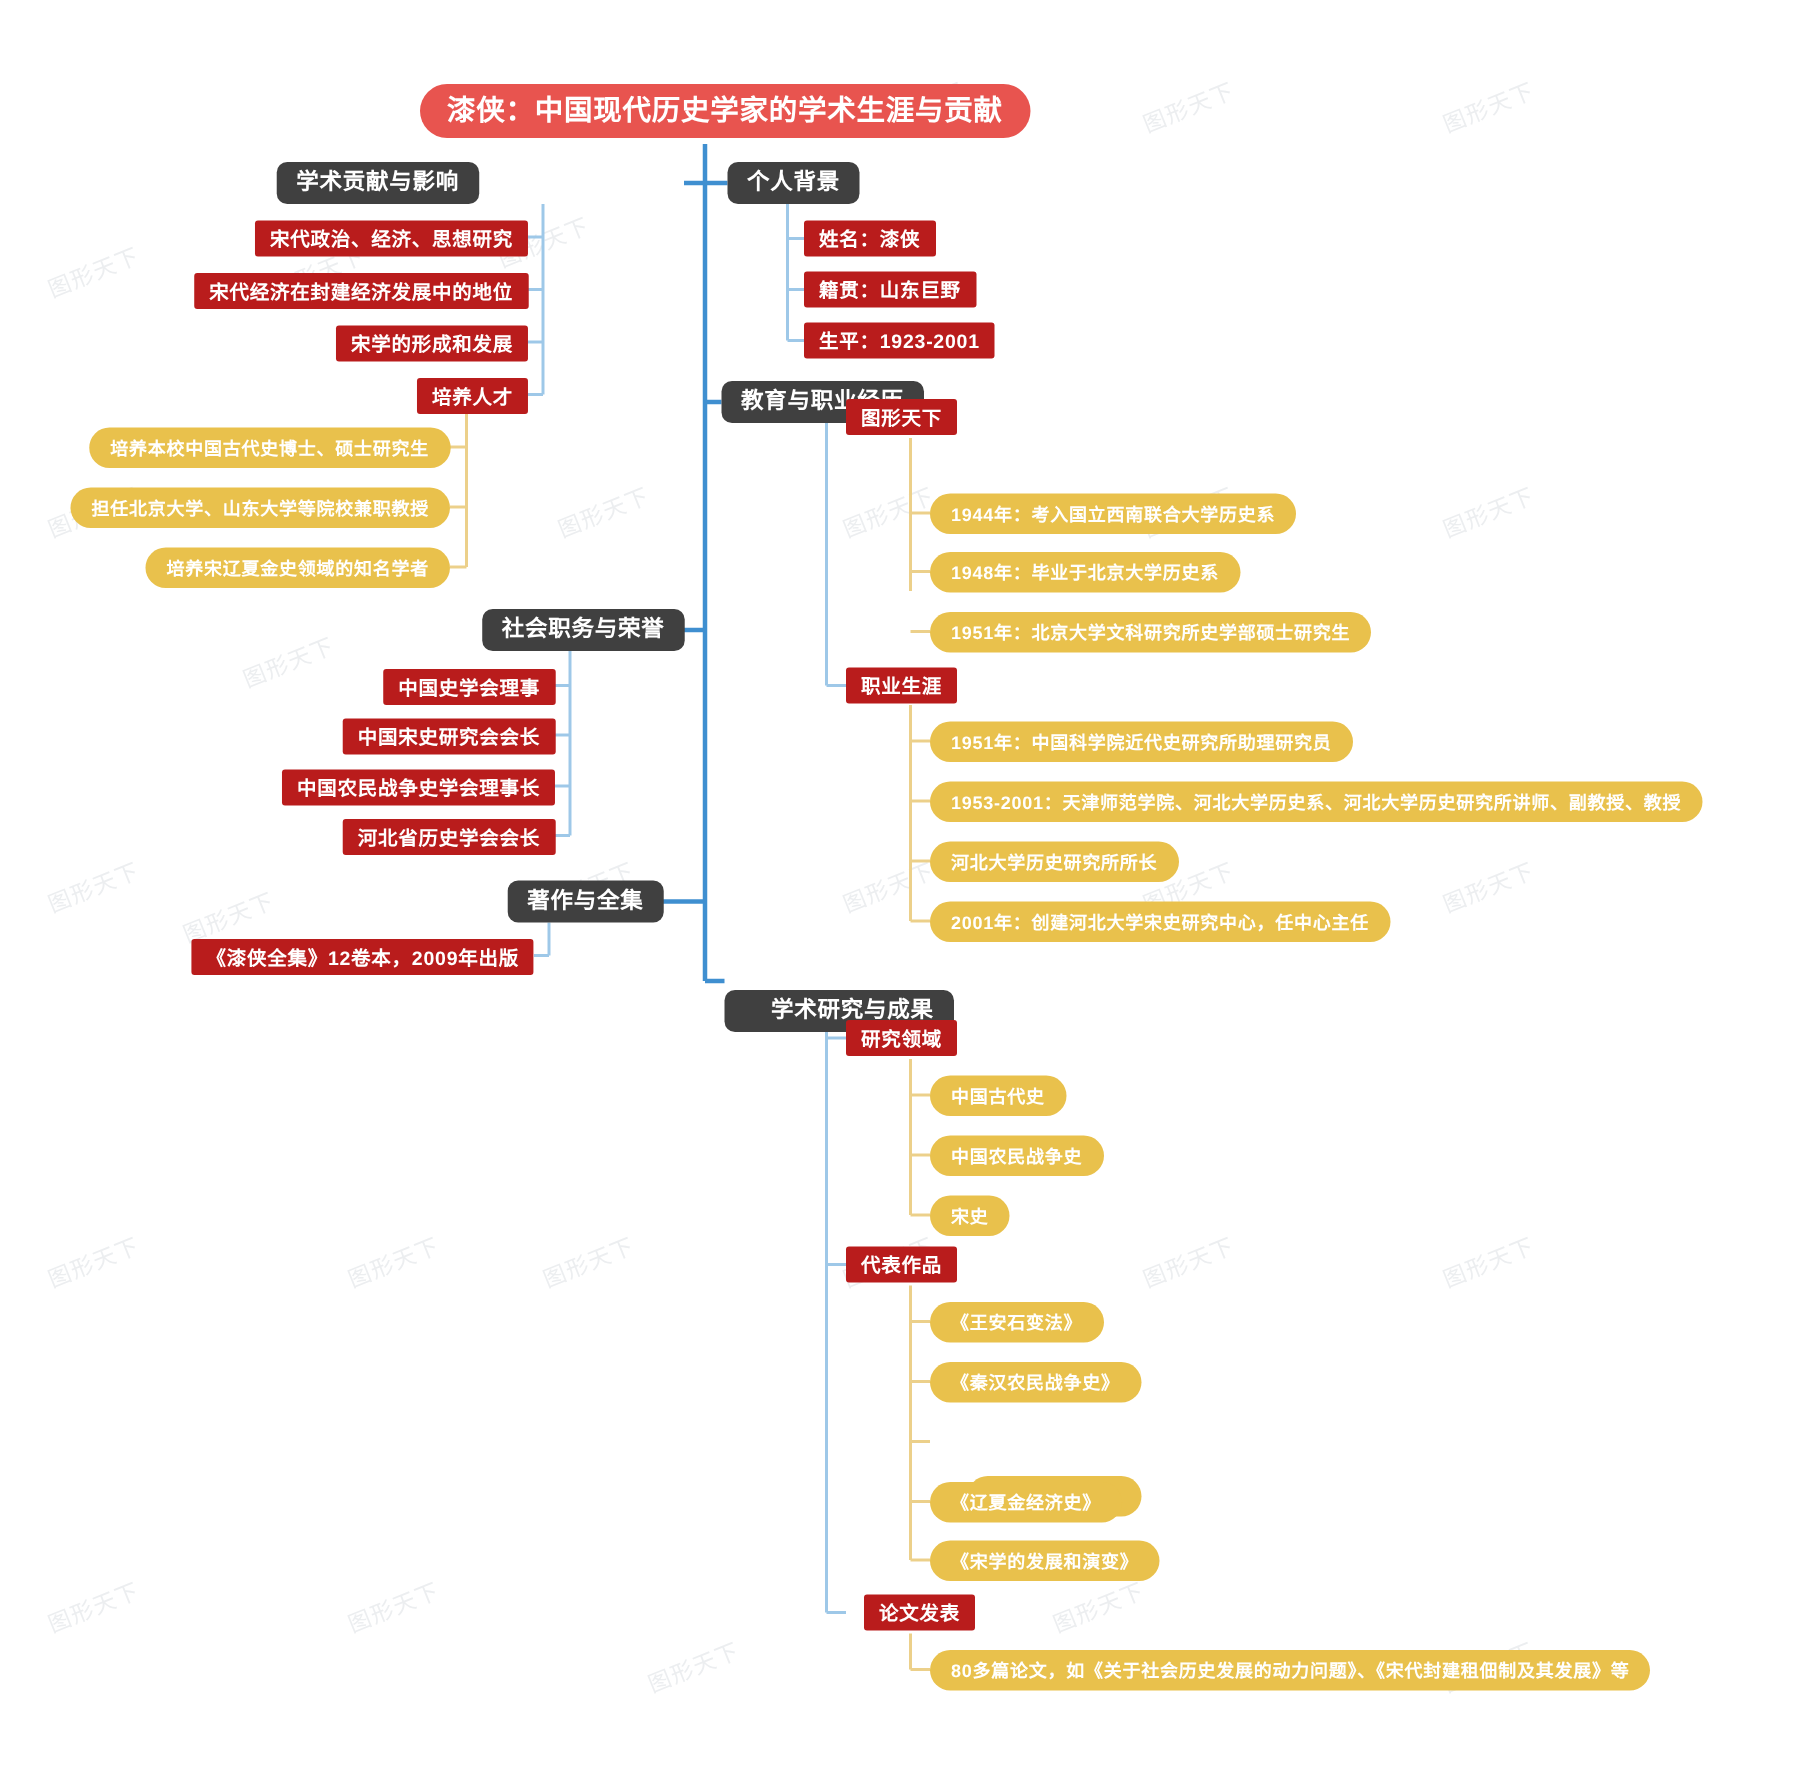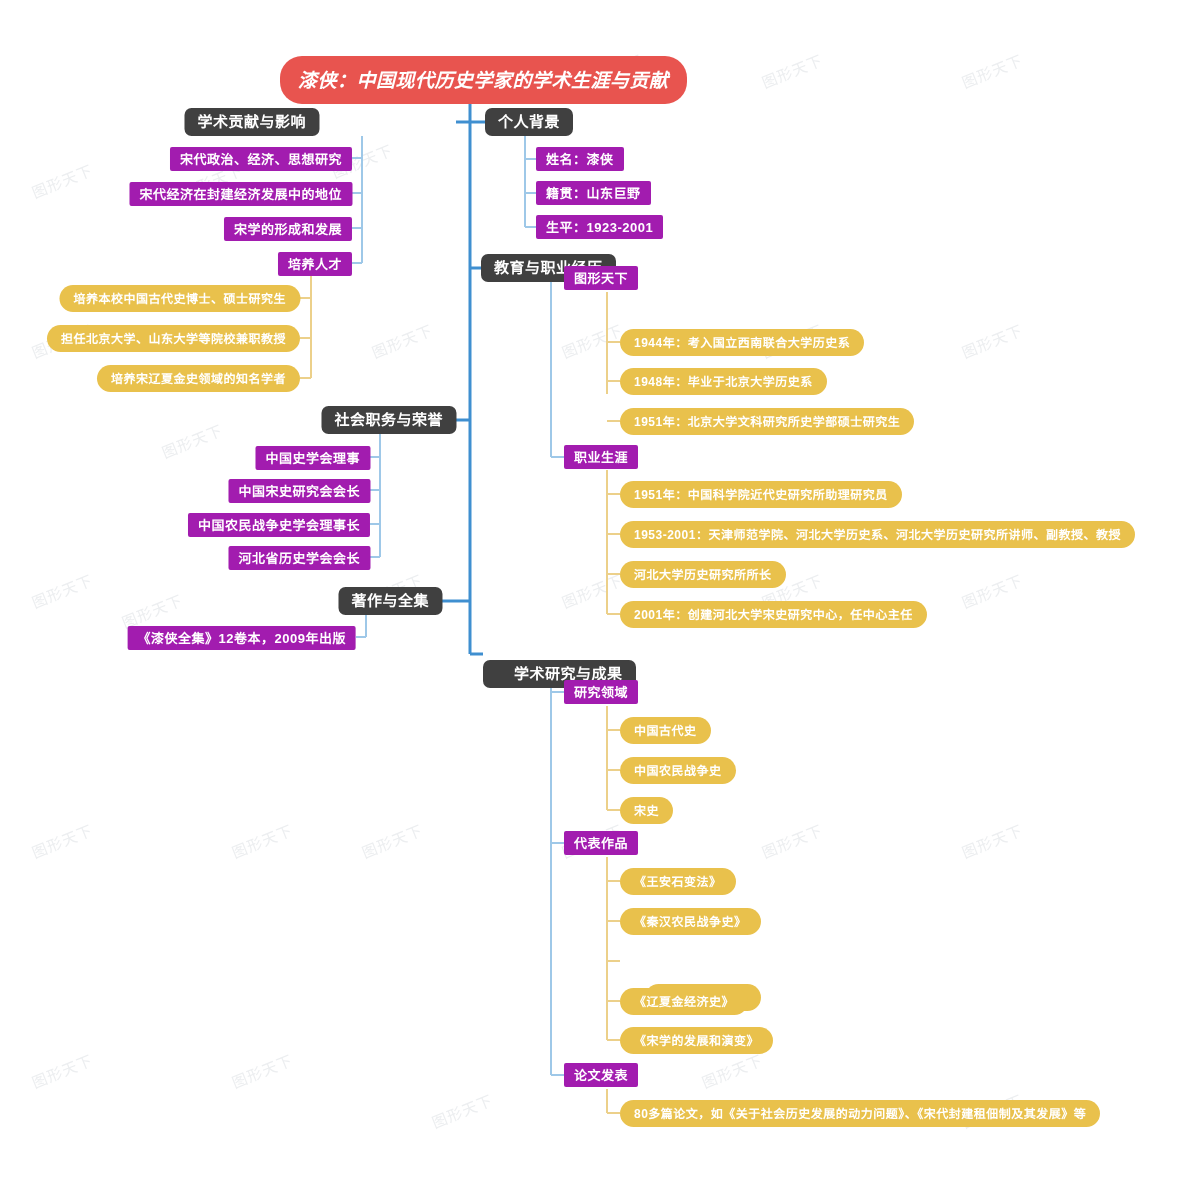--- a/index.html
+++ b/index.html
@@ -38,33 +38,32 @@
     display:flex;align-items:center;justify-content:center;
     font-weight:bold;
     line-height:1;
     letter-spacing:0.5px;
   }
   .n-root{
     background:#e8544f;
     border-radius:22px;
     font-size:19px;
     padding:0 18px;
-    height:48px;
-    font-style:italic;
+    height:36px;
   }
   .n-l1{
     background:#404040;
     border-radius:7px;
     font-size:15px;
     padding:0 13px;
     height:28px;
     font-family:Liberation Serif, serif;
   }
   .n-l2{
-    background:#a21caf;
+    background:#b91c1c;
     border-radius:2px;
     font-size:13px;
     padding:0 10px;
     height:24px;
   }
   .n-l3{
     background:#e9c14c;
     border-radius:14px;
     font-size:12px;
     padding:0 14px;
@@ -208,21 +207,21 @@
     <div class="node n-l3" style="left:620px;top:368px;">1948年：毕业于北京大学历史系</div>
     <div class="node n-l3" style="left:620px;top:408px;">1951年：北京大学文科研究所史学部硕士研究生</div>
 
     <div class="node n-l3" style="left:620px;top:481px;">1951年：中国科学院近代史研究所助理研究员</div>
     <div class="node n-l3" style="left:620px;top:521px;">1953-2001：天津师范学院、河北大学历史系、河北大学历史研究所讲师、副教授、教授</div>
     <div class="node n-l3" style="left:620px;top:561px;">河北大学历史研究所所长</div>
     <div class="node n-l3" style="left:620px;top:601px;">2001年：创建河北大学宋史研究中心，任中心主任</div>
 
     <div class="node n-l2" style="left:564px;top:680px;">研究领域</div>
     <div class="node n-l2" style="left:564px;top:831px;">代表作品</div>
-    <div class="node n-l2" style="left:564px;top:1063px;">论文发表</div>
+    <div class="node n-l2" style="left:576px;top:1063px;">论文发表</div>
 
     <div class="node n-l3" style="left:620px;top:717px;">中国古代史</div>
     <div class="node n-l3" style="left:620px;top:757px;font-family:Liberation Serif, serif;">中国农民战争史</div>
     <div class="node n-l3" style="left:620px;top:797px;">宋史</div>
 
     <div class="node n-l3" style="left:620px;top:868px;">《王安石变法》</div>
     <div class="node n-l3" style="left:620px;top:908px;">《秦汉农民战争史》</div>
     <div class="node n-l3" style="left:645px;top:948px;margin-top:36px;">《宋代经济史》</div>
     <div class="node n-l3" style="left:620px;top:988px;">《辽夏金经济史》</div>
     <div class="node n-l3" style="left:620px;top:1027px;">《宋学的发展和演变》</div>

